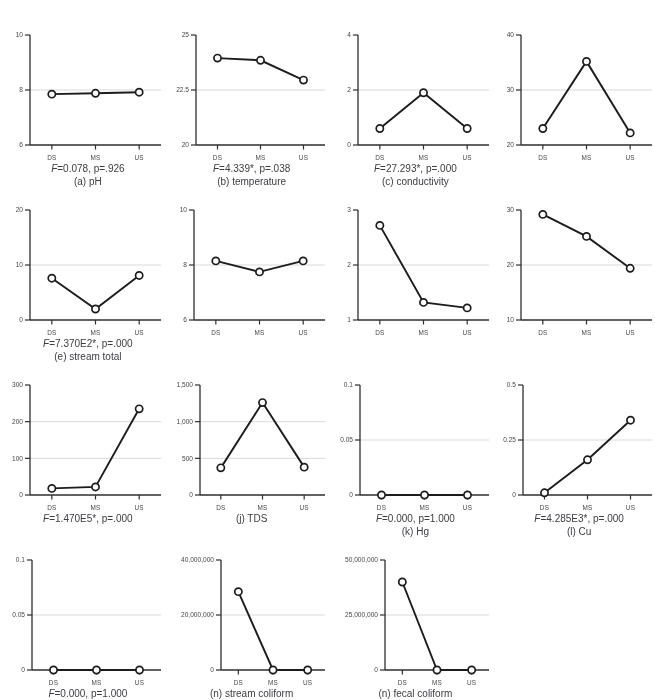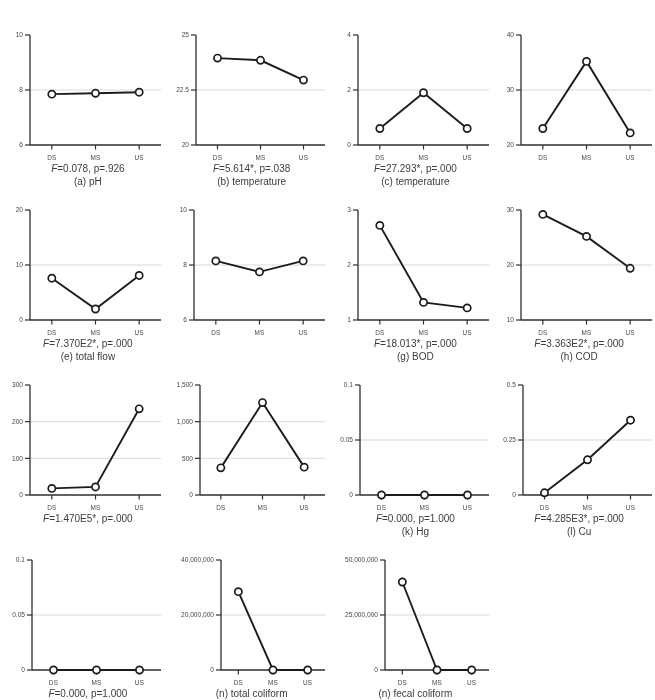--- a/index.html
+++ b/index.html
@@ -74,21 +74,21 @@
           <line x1="96.5" y1="124" x2="96.5" y2="128.5" stroke="#2e2e2e" stroke-width="1.2"></line>
           <text x="96.5" y="139" text-anchor="middle" class="xt">MS</text>
           <line x1="139.5" y1="124" x2="139.5" y2="128.5" stroke="#2e2e2e" stroke-width="1.2"></line>
           <text x="139.5" y="139" text-anchor="middle" class="xt">US</text>
           <polyline points="53.5,37.10000000000002 96.5,39.29999999999997 139.5,59.10000000000002" fill="none" stroke="#1c1c1c" stroke-width="1.9"></polyline>
           <circle cx="53.5" cy="37.10000000000002" r="3.6" fill="#ffffff" stroke="#1c1c1c" stroke-width="1.7"></circle>
           <circle cx="96.5" cy="39.29999999999997" r="3.6" fill="#ffffff" stroke="#1c1c1c" stroke-width="1.7"></circle>
           <circle cx="139.5" cy="59.10000000000002" r="3.6" fill="#ffffff" stroke="#1c1c1c" stroke-width="1.7"></circle>
         </svg>
     <div class="caption">
-      <div class="stat"><i>F</i><span>=5.614*, p=.038</span></div>
+      <div class="stat"><i>F</i><span>=4.339*, p=.038</span></div>
       <div class="plabel">(b) temperature</div>
     </div>
   </div>
 
   <div class="panel">
     <svg xmlns="http://www.w3.org/2000/svg" width="163" height="142" viewBox="0 0 163 142">
           <line x1="25" y1="124" x2="30" y2="124" stroke="#2e2e2e" stroke-width="1.2"></line>
           <text x="23" y="126.4" text-anchor="end" class="yt">0</text>
           <line x1="30" y1="69" x2="161" y2="69" stroke="#d9d9d9" stroke-width="1"></line>
           <line x1="25" y1="69" x2="30" y2="69" stroke="#2e2e2e" stroke-width="1.2"></line>
@@ -103,21 +103,21 @@
           <text x="95.5" y="139" text-anchor="middle" class="xt">MS</text>
           <line x1="139.16666666666669" y1="124" x2="139.16666666666669" y2="128.5" stroke="#2e2e2e" stroke-width="1.2"></line>
           <text x="139.16666666666669" y="139" text-anchor="middle" class="xt">US</text>
           <polyline points="51.83333333333333,107.5 95.5,71.75 139.16666666666669,107.5" fill="none" stroke="#1c1c1c" stroke-width="1.9"></polyline>
           <circle cx="51.83333333333333" cy="107.5" r="3.6" fill="#ffffff" stroke="#1c1c1c" stroke-width="1.7"></circle>
           <circle cx="95.5" cy="71.75" r="3.6" fill="#ffffff" stroke="#1c1c1c" stroke-width="1.7"></circle>
           <circle cx="139.16666666666669" cy="107.5" r="3.6" fill="#ffffff" stroke="#1c1c1c" stroke-width="1.7"></circle>
         </svg>
     <div class="caption">
       <div class="stat"><i>F</i><span>=27.293*, p=.000</span></div>
-      <div class="plabel">(c) temperature</div>
+      <div class="plabel">(c) conductivity</div>
     </div>
   </div>
 
   <div class="panel">
     <svg xmlns="http://www.w3.org/2000/svg" width="163" height="142" viewBox="0 0 163 142">
           <line x1="25" y1="124" x2="30" y2="124" stroke="#2e2e2e" stroke-width="1.2"></line>
           <text x="23" y="126.4" text-anchor="end" class="yt">20</text>
           <line x1="30" y1="69" x2="161" y2="69" stroke="#d9d9d9" stroke-width="1"></line>
           <line x1="25" y1="69" x2="30" y2="69" stroke="#2e2e2e" stroke-width="1.2"></line>
           <text x="23" y="71.4" text-anchor="end" class="yt">30</text>
@@ -157,21 +157,21 @@
           <text x="95.5" y="139" text-anchor="middle" class="xt">MS</text>
           <line x1="139.16666666666669" y1="124" x2="139.16666666666669" y2="128.5" stroke="#2e2e2e" stroke-width="1.2"></line>
           <text x="139.16666666666669" y="139" text-anchor="middle" class="xt">US</text>
           <polyline points="51.83333333333333,82.2 95.5,113 139.16666666666669,79.45" fill="none" stroke="#1c1c1c" stroke-width="1.9"></polyline>
           <circle cx="51.83333333333333" cy="82.2" r="3.6" fill="#ffffff" stroke="#1c1c1c" stroke-width="1.7"></circle>
           <circle cx="95.5" cy="113" r="3.6" fill="#ffffff" stroke="#1c1c1c" stroke-width="1.7"></circle>
           <circle cx="139.16666666666669" cy="79.45" r="3.6" fill="#ffffff" stroke="#1c1c1c" stroke-width="1.7"></circle>
         </svg>
     <div class="caption">
       <div class="stat"><i>F</i><span>=7.370E2*, p=.000</span></div>
-      <div class="plabel">(e) total flow</div>
+      <div class="plabel">(e) stream total</div>
     </div>
   </div>
 
   <div class="panel">
     <svg xmlns="http://www.w3.org/2000/svg" width="163" height="142" viewBox="0 0 163 142">
           <line x1="25" y1="124" x2="30" y2="124" stroke="#2e2e2e" stroke-width="1.2"></line>
           <text x="23" y="126.4" text-anchor="end" class="yt">6</text>
           <line x1="30" y1="69" x2="161" y2="69" stroke="#d9d9d9" stroke-width="1"></line>
           <line x1="25" y1="69" x2="30" y2="69" stroke="#2e2e2e" stroke-width="1.2"></line>
           <text x="23" y="71.4" text-anchor="end" class="yt">8</text>
@@ -207,24 +207,20 @@
           <text x="51.83333333333333" y="139" text-anchor="middle" class="xt">DS</text>
           <line x1="95.5" y1="124" x2="95.5" y2="128.5" stroke="#2e2e2e" stroke-width="1.2"></line>
           <text x="95.5" y="139" text-anchor="middle" class="xt">MS</text>
           <line x1="139.16666666666669" y1="124" x2="139.16666666666669" y2="128.5" stroke="#2e2e2e" stroke-width="1.2"></line>
           <text x="139.16666666666669" y="139" text-anchor="middle" class="xt">US</text>
           <polyline points="51.83333333333333,29.39999999999999 95.5,106.39999999999999 139.16666666666669,111.9" fill="none" stroke="#1c1c1c" stroke-width="1.9"></polyline>
           <circle cx="51.83333333333333" cy="29.39999999999999" r="3.6" fill="#ffffff" stroke="#1c1c1c" stroke-width="1.7"></circle>
           <circle cx="95.5" cy="106.39999999999999" r="3.6" fill="#ffffff" stroke="#1c1c1c" stroke-width="1.7"></circle>
           <circle cx="139.16666666666669" cy="111.9" r="3.6" fill="#ffffff" stroke="#1c1c1c" stroke-width="1.7"></circle>
         </svg>
-    <div class="caption">
-      <div class="stat"><i>F</i><span>=18.013*, p=.000</span></div>
-      <div class="plabel">(g) BOD</div>
-    </div>
   </div>
 
   <div class="panel">
     <svg xmlns="http://www.w3.org/2000/svg" width="163" height="142" viewBox="0 0 163 142">
           <line x1="25" y1="124" x2="30" y2="124" stroke="#2e2e2e" stroke-width="1.2"></line>
           <text x="23" y="126.4" text-anchor="end" class="yt">10</text>
           <line x1="30" y1="69" x2="161" y2="69" stroke="#d9d9d9" stroke-width="1"></line>
           <line x1="25" y1="69" x2="30" y2="69" stroke="#2e2e2e" stroke-width="1.2"></line>
           <text x="23" y="71.4" text-anchor="end" class="yt">20</text>
           <line x1="25" y1="14" x2="30" y2="14" stroke="#2e2e2e" stroke-width="1.2"></line>
@@ -235,24 +231,20 @@
           <text x="51.83333333333333" y="139" text-anchor="middle" class="xt">DS</text>
           <line x1="95.5" y1="124" x2="95.5" y2="128.5" stroke="#2e2e2e" stroke-width="1.2"></line>
           <text x="95.5" y="139" text-anchor="middle" class="xt">MS</text>
           <line x1="139.16666666666669" y1="124" x2="139.16666666666669" y2="128.5" stroke="#2e2e2e" stroke-width="1.2"></line>
           <text x="139.16666666666669" y="139" text-anchor="middle" class="xt">US</text>
           <polyline points="51.83333333333333,18.400000000000006 95.5,40.400000000000006 139.16666666666669,72.30000000000001" fill="none" stroke="#1c1c1c" stroke-width="1.9"></polyline>
           <circle cx="51.83333333333333" cy="18.400000000000006" r="3.6" fill="#ffffff" stroke="#1c1c1c" stroke-width="1.7"></circle>
           <circle cx="95.5" cy="40.400000000000006" r="3.6" fill="#ffffff" stroke="#1c1c1c" stroke-width="1.7"></circle>
           <circle cx="139.16666666666669" cy="72.30000000000001" r="3.6" fill="#ffffff" stroke="#1c1c1c" stroke-width="1.7"></circle>
         </svg>
-    <div class="caption">
-      <div class="stat"><i>F</i><span>=3.363E2*, p=.000</span></div>
-      <div class="plabel">(h) COD</div>
-    </div>
   </div>
 
   <div class="panel">
     <svg xmlns="http://www.w3.org/2000/svg" width="163" height="142" viewBox="0 0 163 142">
           <line x1="25" y1="124" x2="30" y2="124" stroke="#2e2e2e" stroke-width="1.2"></line>
           <text x="23" y="126.4" text-anchor="end" class="yt">0</text>
           <line x1="30" y1="87.33333333333334" x2="161" y2="87.33333333333334" stroke="#d9d9d9" stroke-width="1"></line>
           <line x1="25" y1="87.33333333333334" x2="30" y2="87.33333333333334" stroke="#2e2e2e" stroke-width="1.2"></line>
           <text x="23" y="89.73333333333335" text-anchor="end" class="yt">100</text>
           <line x1="30" y1="50.66666666666667" x2="161" y2="50.66666666666667" stroke="#d9d9d9" stroke-width="1"></line>
@@ -297,20 +289,21 @@
           <line x1="98.5" y1="124" x2="98.5" y2="128.5" stroke="#2e2e2e" stroke-width="1.2"></line>
           <text x="98.5" y="139" text-anchor="middle" class="xt">MS</text>
           <line x1="140.16666666666669" y1="124" x2="140.16666666666669" y2="128.5" stroke="#2e2e2e" stroke-width="1.2"></line>
           <text x="140.16666666666669" y="139" text-anchor="middle" class="xt">US</text>
           <polyline points="56.83333333333333,96.86666666666667 98.5,31.60000000000001 140.16666666666669,96.13333333333333" fill="none" stroke="#1c1c1c" stroke-width="1.9"></polyline>
           <circle cx="56.83333333333333" cy="96.86666666666667" r="3.6" fill="#ffffff" stroke="#1c1c1c" stroke-width="1.7"></circle>
           <circle cx="98.5" cy="31.60000000000001" r="3.6" fill="#ffffff" stroke="#1c1c1c" stroke-width="1.7"></circle>
           <circle cx="140.16666666666669" cy="96.13333333333333" r="3.6" fill="#ffffff" stroke="#1c1c1c" stroke-width="1.7"></circle>
         </svg>
     <div class="caption">
+      <div class="plabel">(j) TDS</div>
     </div>
   </div>
 
   <div class="panel">
     <svg xmlns="http://www.w3.org/2000/svg" width="163" height="142" viewBox="0 0 163 142">
           <line x1="27" y1="124" x2="32" y2="124" stroke="#2e2e2e" stroke-width="1.2"></line>
           <text x="25" y="126.4" text-anchor="end" class="yt">0</text>
           <line x1="32" y1="69" x2="161" y2="69" stroke="#d9d9d9" stroke-width="1"></line>
           <line x1="27" y1="69" x2="32" y2="69" stroke="#2e2e2e" stroke-width="1.2"></line>
           <text x="25" y="71.4" text-anchor="end" class="yt">0.05</text>
@@ -407,21 +400,21 @@
           <line x1="109" y1="124" x2="109" y2="128.5" stroke="#2e2e2e" stroke-width="1.2"></line>
           <text x="109" y="139" text-anchor="middle" class="xt">MS</text>
           <line x1="143.66666666666669" y1="124" x2="143.66666666666669" y2="128.5" stroke="#2e2e2e" stroke-width="1.2"></line>
           <text x="143.66666666666669" y="139" text-anchor="middle" class="xt">US</text>
           <polyline points="74.33333333333333,45.625 109,124 143.66666666666669,124" fill="none" stroke="#1c1c1c" stroke-width="1.9"></polyline>
           <circle cx="74.33333333333333" cy="45.625" r="3.6" fill="#ffffff" stroke="#1c1c1c" stroke-width="1.7"></circle>
           <circle cx="109" cy="124" r="3.6" fill="#ffffff" stroke="#1c1c1c" stroke-width="1.7"></circle>
           <circle cx="143.66666666666669" cy="124" r="3.6" fill="#ffffff" stroke="#1c1c1c" stroke-width="1.7"></circle>
         </svg>
     <div class="caption">
-      <div class="plabel">(n) total coliform</div>
+      <div class="plabel">(n) stream coliform</div>
     </div>
   </div>
 
   <div class="panel">
     <svg xmlns="http://www.w3.org/2000/svg" width="163" height="142" viewBox="0 0 163 142">
           <line x1="52" y1="124" x2="57" y2="124" stroke="#2e2e2e" stroke-width="1.2"></line>
           <text x="50" y="126.4" text-anchor="end" class="yt">0</text>
           <line x1="57" y1="69" x2="161" y2="69" stroke="#d9d9d9" stroke-width="1"></line>
           <line x1="52" y1="69" x2="57" y2="69" stroke="#2e2e2e" stroke-width="1.2"></line>
           <text x="50" y="71.4" text-anchor="end" class="yt">25,000,000</text>

